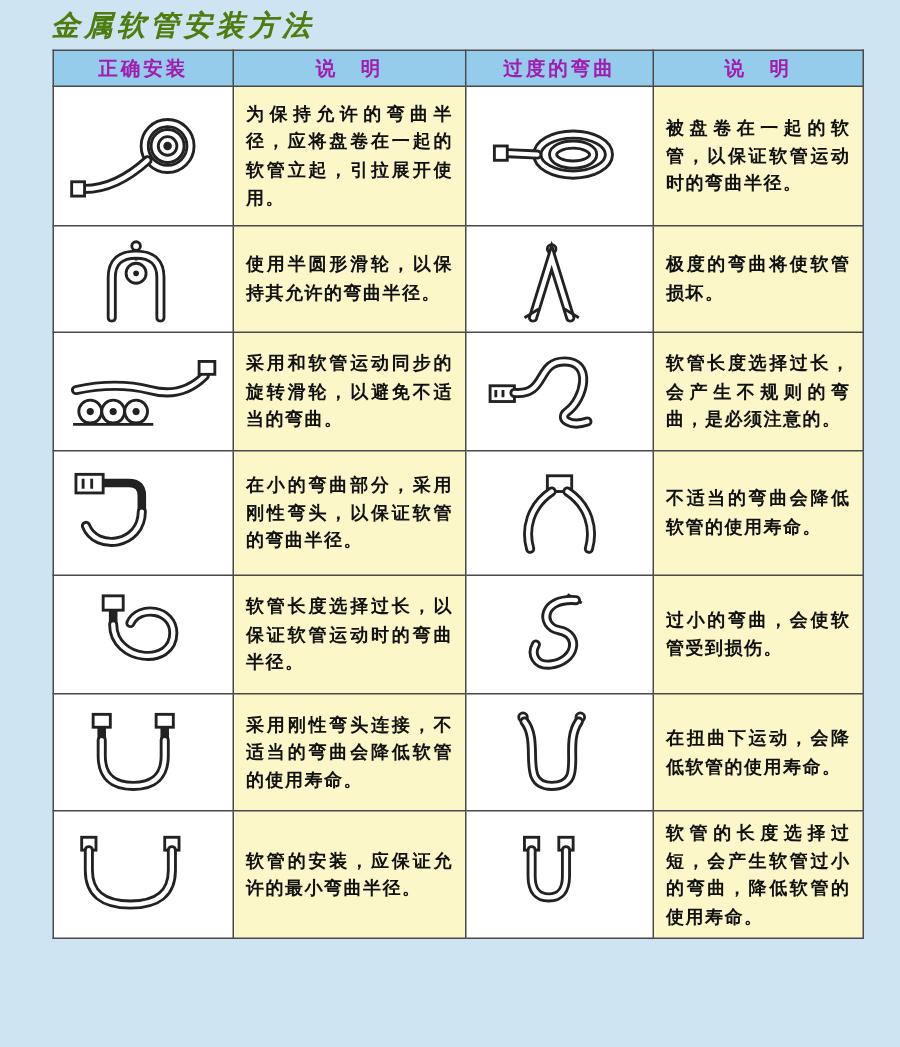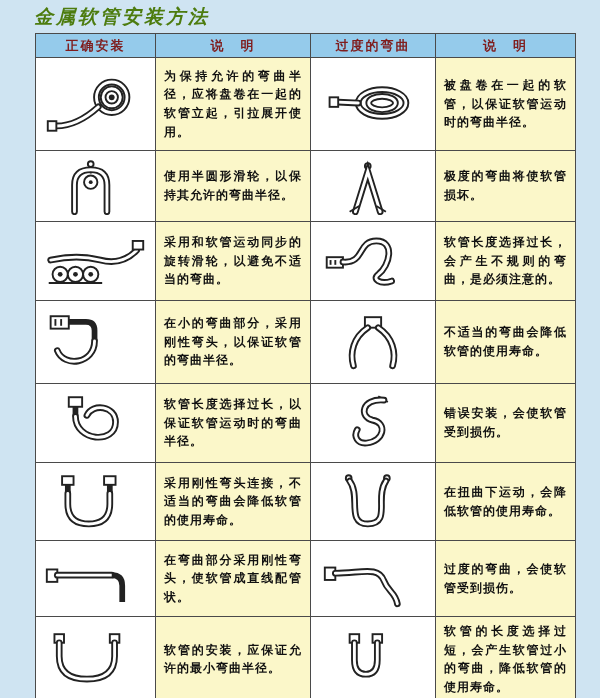--- a/index.html
+++ b/index.html
@@ -27,21 +27,21 @@
   .install-table th,.install-table td{
     border:1px solid #4a4a4a;
     padding:0;
   }
   .install-table th{
     background:#95cbeb;
     font-size:13px;
     font-weight:bold;
     height:23px;
     letter-spacing:2px;
-    color:#7f1d1d;
+    color:#a21caf;
   }
   col.c-img1{width:120px;}
   col.c-desc1{width:155px;}
   col.c-img2{width:125px;}
   col.c-desc2{width:140px;}
   td.img-cell{
     background:#ffffff;
     text-align:center;
     vertical-align:middle;
   }
@@ -227,21 +227,21 @@
       <td class="desc-cell">软管长度选择过长，以保证软管运动时的弯曲半径。</td>
       <td class="img-cell">
         <span>
           <svg class="illus" width="105" height="62" viewBox="0 0 110 62">
             <path class="thin" d="M60 3 L70 9"></path>
             <path class="t1" d="M66 7 C42 5 40 25 54 28 C70 31 66 50 48 52 C38 53 34 45 38 38"></path>
             <path class="t2" d="M66 7 C42 5 40 25 54 28 C70 31 66 50 48 52 C38 53 34 45 38 38"></path>
           </svg>
         </span>
       </td>
-      <td class="desc-cell">错误安装，会使软管受到损伤。</td>
+      <td class="desc-cell">过小的弯曲，会使软管受到损伤。</td>
     </tr>
 
     <tr class="r6">
       <td class="img-cell">
         <span>
           <svg class="illus" width="105" height="62" viewBox="0 0 110 62">
             <rect class="fit" x="20" y="4" width="12" height="9"></rect>
             <rect class="fit" x="64" y="4" width="12" height="9"></rect>
             <path class="rigid" d="M26 13 L26 22 M70 13 L70 22"></path>
             <path class="t1" d="M26 22 L26 33 Q26 54 48 54 Q70 54 70 33 L70 22"></path>
@@ -256,43 +256,20 @@
             <circle class="thin" cx="29" cy="6" r="3"></circle>
             <circle class="thin" cx="69" cy="6" r="3"></circle>
             <path class="t1" d="M30 9 C42 24 26 54 49 54 C74 54 56 26 68 9"></path>
             <path class="t2" d="M30 9 C42 24 26 54 49 54 C74 54 56 26 68 9"></path>
           </svg>
         </span>
       </td>
       <td class="desc-cell">在扭曲下运动，会降低软管的使用寿命。</td>
     </tr>
 
-    <tr class="r7">
-      <td class="img-cell">
-        <span>
-          <svg class="illus" width="105" height="60" viewBox="0 0 110 60">
-            <rect class="fit" x="4" y="20" width="11" height="13"></rect>
-            <path class="t1" d="M15 26 L72 26"></path>
-            <path class="t2" d="M15 26 L72 26"></path>
-            <path class="rigid" d="M72 26 Q83 26 83 37 L83 54"></path>
-          </svg>
-        </span>
-      </td>
-      <td class="desc-cell">在弯曲部分采用刚性弯头，使软管成直线配管状。</td>
-      <td class="img-cell">
-        <span>
-          <svg class="illus" width="105" height="60" viewBox="0 0 110 60">
-            <rect class="fit" x="4" y="18" width="11" height="13"></rect>
-            <path class="t1" d="M15 24 C42 24 60 16 66 32 C70 43 78 44 80 56"></path>
-            <path class="t2" d="M15 24 C42 24 60 16 66 32 C70 43 78 44 80 56"></path>
-          </svg>
-        </span>
-      </td>
-      <td class="desc-cell">过度的弯曲，会使软管受到损伤。</td>
-    </tr>
 
     <tr class="r8">
       <td class="img-cell">
         <span>
           <svg class="illus" width="105" height="62" viewBox="0 0 110 62">
             <rect class="fit" x="12" y="5" width="10" height="9"></rect>
             <rect class="fit" x="70" y="5" width="10" height="9"></rect>
             <path class="t1" d="M17 14 L17 28 Q17 52 46 52 Q75 52 75 28 L75 14"></path>
             <path class="t2" d="M17 14 L17 28 Q17 52 46 52 Q75 52 75 28 L75 14"></path>
           </svg>

